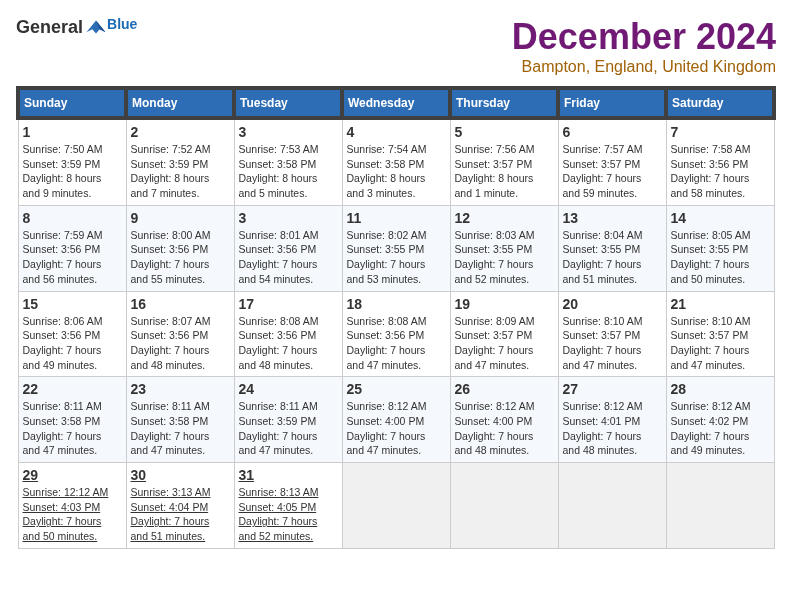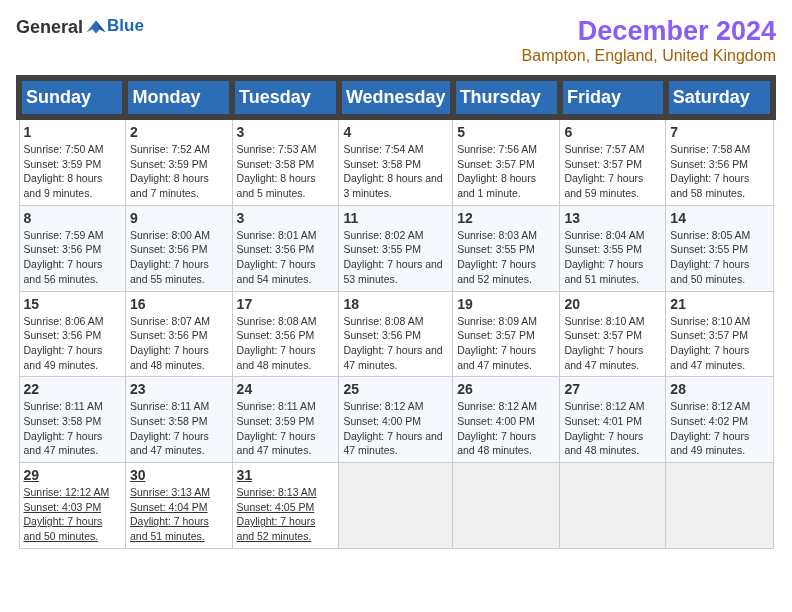--- a/index.html
+++ b/index.html
@@ -24,54 +24,54 @@
     .logo-text {
       display: flex;
       align-items: center;
     }
     .logo-general {
       font-size: 18px;
       font-weight: bold;
       color: #333;
     }
     .logo-blue {
-      font-size: 17px;
+      font-size: 14px;
       font-weight: bold;
       color: #1a6ab5;
     }
     .logo-bird {
       width: 22px;
       height: 22px;
       margin-left: 2px;
     }
     .title-block {
       text-align: right;
     }
     .month-title {
-      font-size: 27px;
-      font-weight: bold;
-      color: #8b5cf6;
+      font-size: 36px;
+      font-weight: bold;
+      color: #701a75;
     }
     .subtitle {
       font-size: 16px;
       color: #a16207;
     }
     .calendar {
       width: 100%;
       border-collapse: collapse;
       font-size: 11px;
     }
     .calendar th {
       background: #2d6db5;
       color: #fff;
       padding: 6px 4px;
       text-align: left;
-      font-size: 18px;
-      font-weight: bold;
-      border: 6px solid #404040;
+      font-size: 12px;
+      font-weight: bold;
+      border: 4px solid #404040;
     }
     .calendar td {
       border: 1px solid #ccc;
       vertical-align: top;
       padding: 4px 4px;
       width: 108px;
       min-height: 80px;
       background: #fff;
       color: #333;
     }

